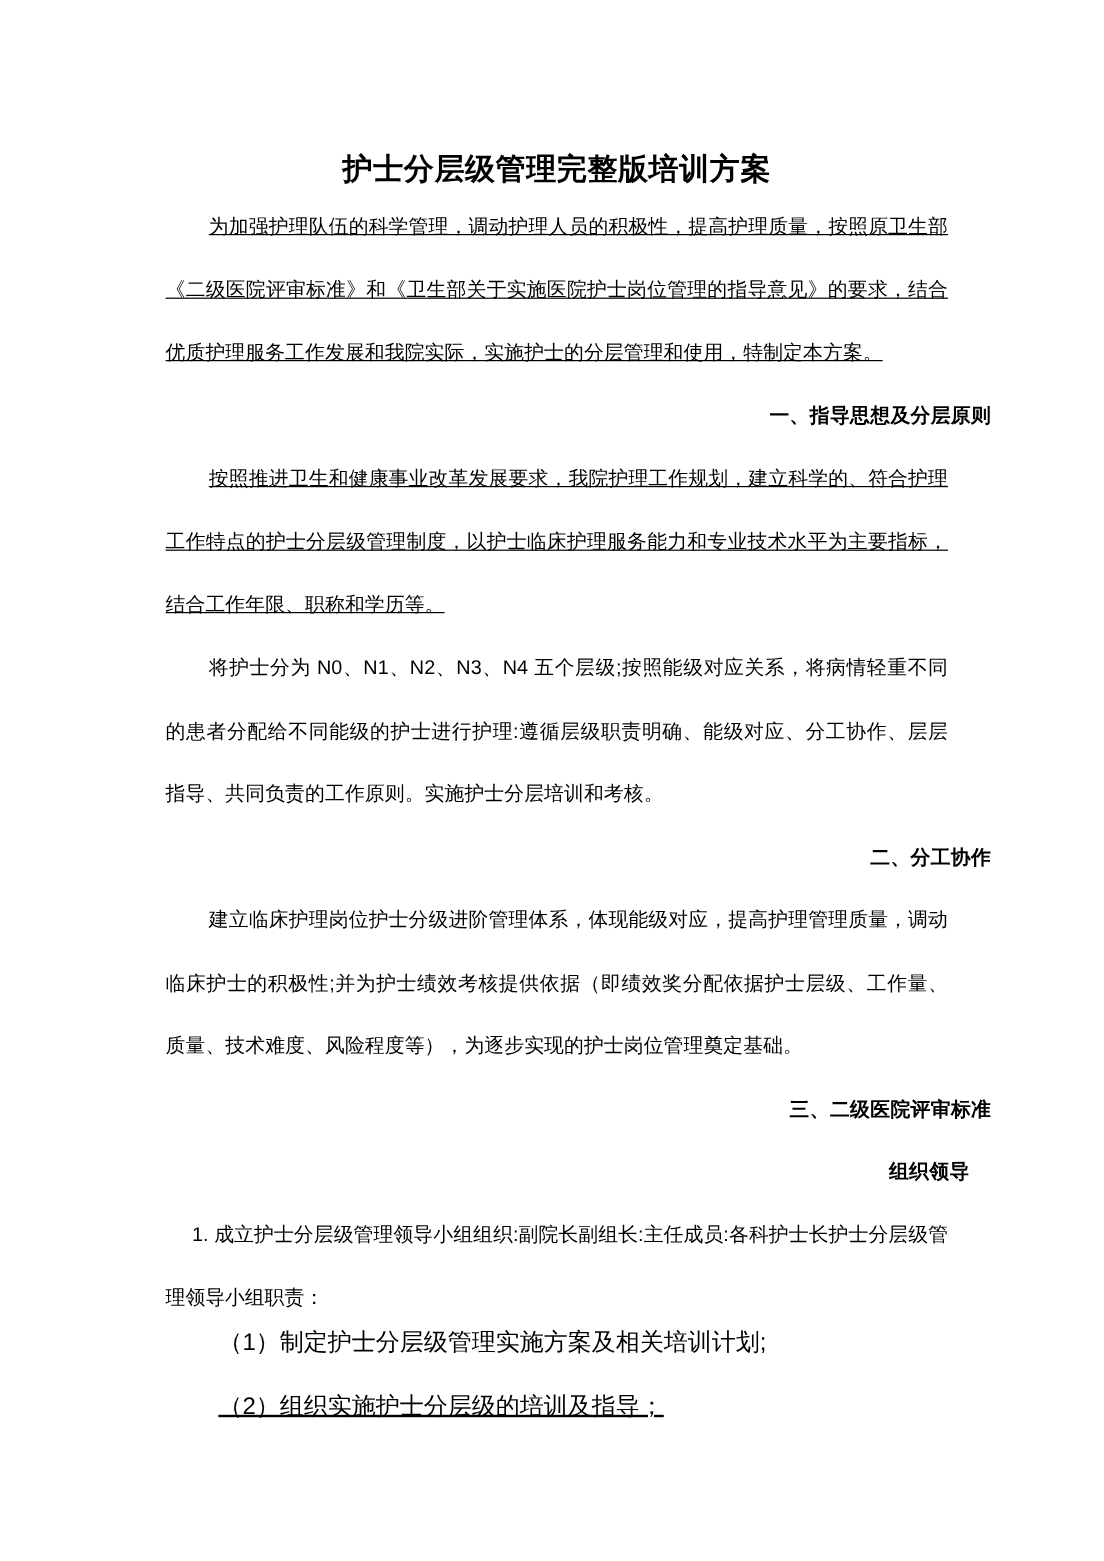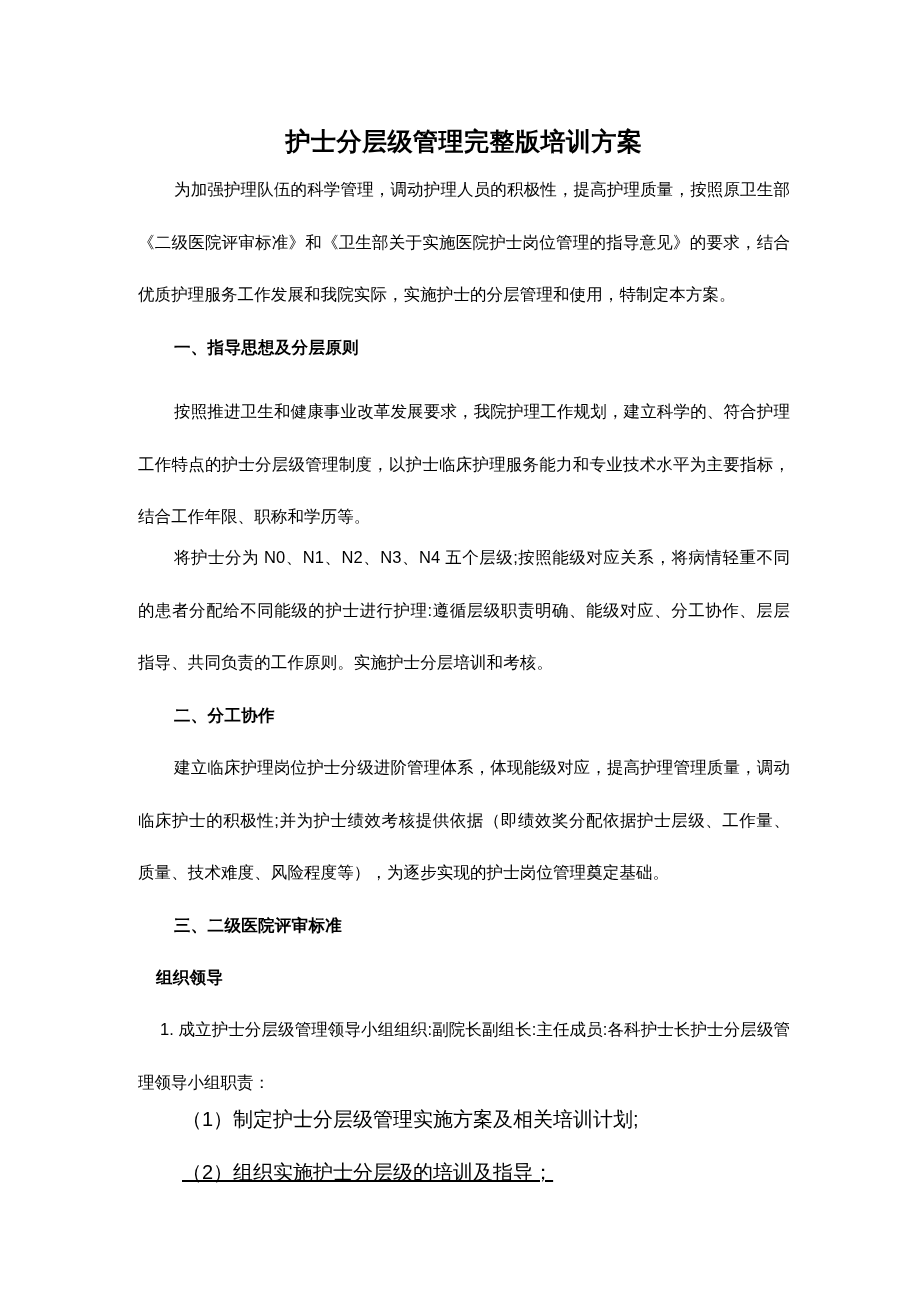--- a/index.html
+++ b/index.html
@@ -59,20 +59,21 @@
   .heading {
     position: absolute;
     left: 0;
     width: 652px;
     font-size: 16.5px;
     font-weight: bold;
     line-height: 52.5px;
     letter-spacing: 0.3px;
     margin: 0;
     white-space: nowrap;
+    text-align: right;
   }
   .heading.indent2 { padding-left: 36px; }
   .heading.indent1 { padding-left: 18px; }
   .numbered {
     position: absolute;
     left: 0;
     width: 652px;
     font-size: 16.5px;
     line-height: 52.5px;
     text-align: justify;
@@ -97,25 +98,25 @@
   }
 </style>
 </head>
 <body style="color: rgb(0, 0, 0);">
 
 <div class="page" style="background: rgb(255, 255, 255);">
   <div class="content">
 
     <h1 class="doc-title" id="title-el">护士分层级管理完整版培训方案</h1>
 
-    <p class="para indent2" style="top: 163px;">为加强护理队伍的科学管理，调动护理人员的积极性，提高护理质量，按照原卫生部《二级医院评审标准》和《卫生部关于实施医院护士岗位管理的指导意见》的要求，结合优质护理服务工作发展和我院实际，实施护士的分层管理和使用，特制定本方案。</p>
+    <p class="para indent2" style="top: 163px; text-decoration: underline;">为加强护理队伍的科学管理，调动护理人员的积极性，提高护理质量，按照原卫生部《二级医院评审标准》和《卫生部关于实施医院护士岗位管理的指导意见》的要求，结合优质护理服务工作发展和我院实际，实施护士的分层管理和使用，特制定本方案。</p>
 
     <h2 class="heading indent2" style="top: 321px;">一、指导思想及分层原则</h2>
 
-    <p class="para indent2" style="top: 385px;">按照推进卫生和健康事业改革发展要求，我院护理工作规划，建立科学的、符合护理工作特点的护士分层级管理制度，以护士临床护理服务能力和专业技术水平为主要指标，结合工作年限、职称和学历等。</p>
+    <p class="para indent2" style="top: 373px; text-decoration: underline;">按照推进卫生和健康事业改革发展要求，我院护理工作规划，建立科学的、符合护理工作特点的护士分层级管理制度，以护士临床护理服务能力和专业技术水平为主要指标，结合工作年限、职称和学历等。</p>
 
     <p class="para indent2" style="top: 531px;">将护士分为 N0、N1、N2、N3、N4 五个层级;按照能级对应关系，将病情轻重不同的患者分配给不同能级的护士进行护理:遵循层级职责明确、能级对应、分工协作、层层指导、共同负责的工作原则。实施护士分层培训和考核。</p>
 
     <h2 class="heading indent2" style="top: 689px;">二、分工协作</h2>
 
     <p class="para indent2" style="top: 741px;">建立临床护理岗位护士分级进阶管理体系，体现能级对应，提高护理管理质量，调动临床护士的积极性;并为护士绩效考核提供依据（即绩效奖分配依据护士层级、工作量、质量、技术难度、风险程度等），为逐步实现的护士岗位管理奠定基础。</p>
 
     <h2 class="heading indent2" style="top: 899px;">三、二级医院评审标准</h2>
 
     <h3 class="heading indent1" style="top: 951px;">组织领导</h3>

